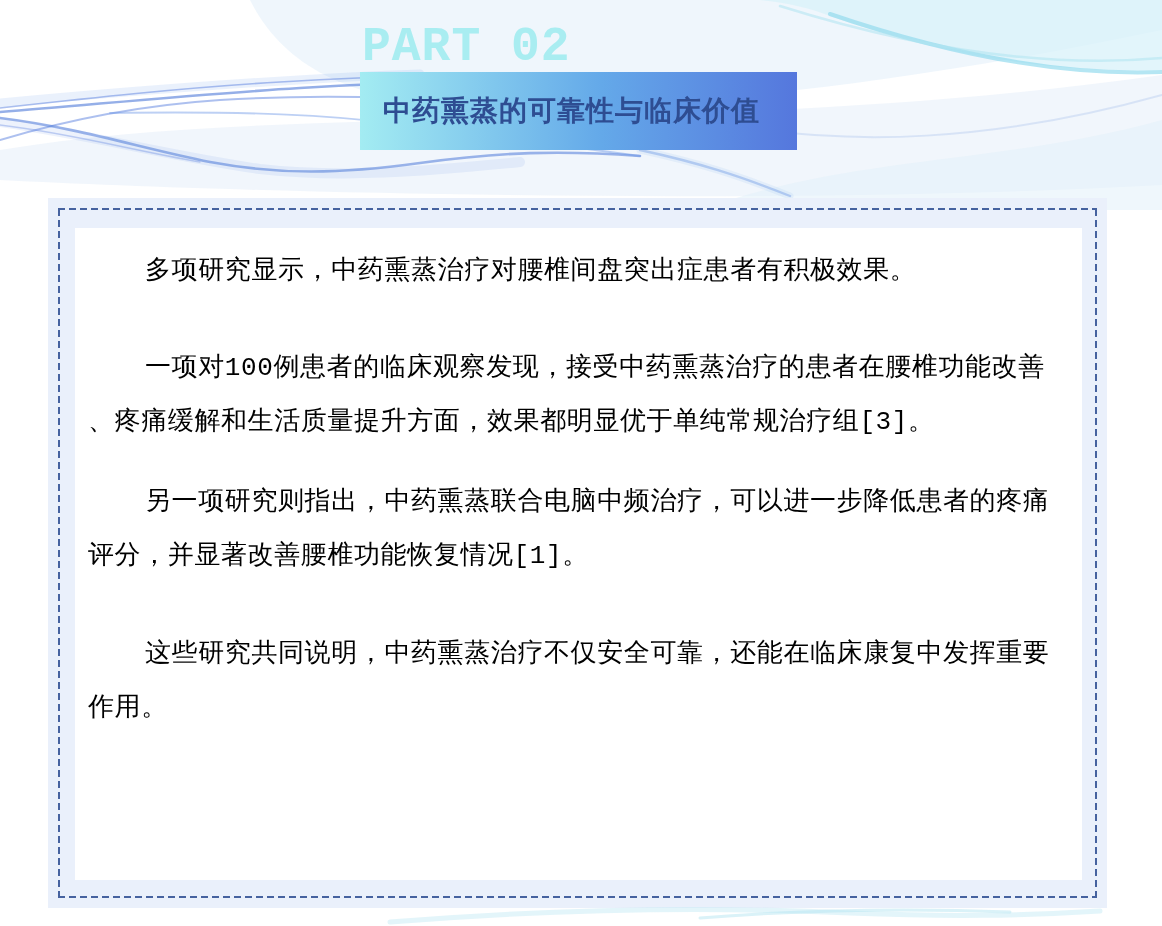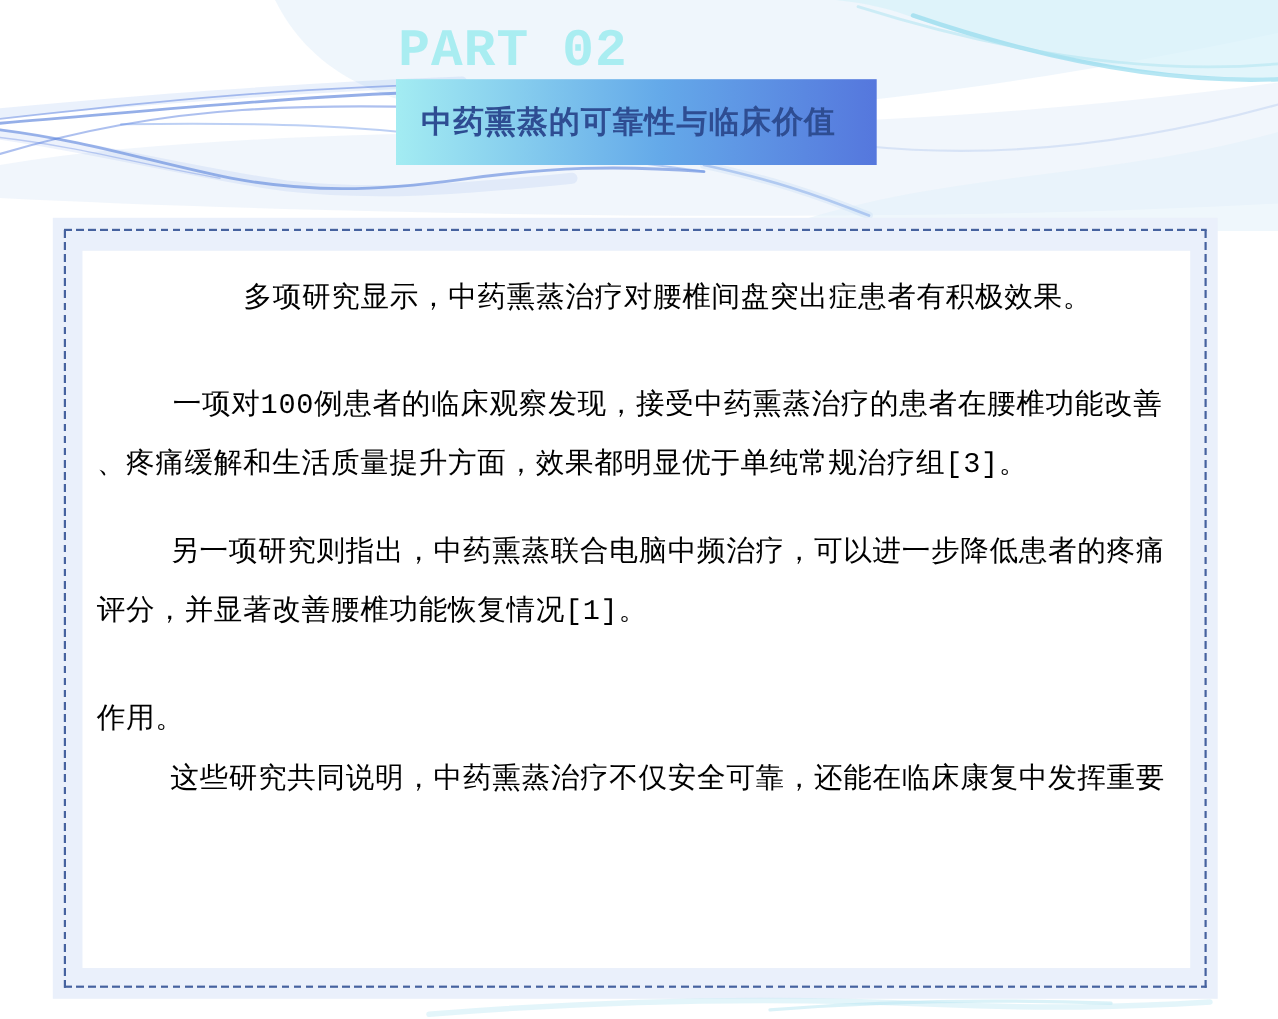--- a/index.html
+++ b/index.html
@@ -46,21 +46,21 @@
     background:#ffffff;
     box-sizing:border-box;
     padding:16px 13px 0 13px;
     color:var(--body_text,#000000);
   }
   .para{margin:0;}
   .para .line{
     font-size:26px;letter-spacing:0.6px;line-height:54px;height:54px;
     white-space:nowrap;
   }
-  .para .line.indent{padding-left:57px;text-align:center;}
+  .para .line.indent{padding-left:57px;}
   .gap-big{margin-bottom:43px;}
   .gap-small{margin-bottom:26px;}
 </style>
 </head>
 <body>
 
 <div class="page">
 
   <svg class="header-art" viewBox="0 0 1162 210" xmlns="http://www.w3.org/2000/svg">
 
@@ -112,22 +112,22 @@
 
       <div class="para gap-small">
         <div class="line indent">另一项研究则指出，中药熏蒸联合电脑中频治疗，可以进一步降低患者的疼痛</div>
         <div class="line">评分，并显著改善腰椎功能恢复情况[1]。</div>
       </div>
 
       <div class="para gap-big" style="margin-bottom:44px;">
       </div>
 
       <div class="para">
+        <div class="line indent">这些研究共同说明，中药熏蒸治疗不仅安全可靠，还能在临床康复中发挥重要</div>
         <div class="line">作用。</div>
-        <div class="line indent">这些研究共同说明，中药熏蒸治疗不仅安全可靠，还能在临床康复中发挥重要</div>
       </div>
 
     </div>
   </div>
 
   <svg class="footer-art" viewBox="0 0 1162 28" xmlns="http://www.w3.org/2000/svg">
     <g fill="none" stroke-linecap="round">
       <path d="M390,24 C540,12 700,8 850,15 C950,19 1020,18 1100,13" stroke="#c7ecf5" stroke-width="5" opacity="0.5"></path>
       <path d="M700,20 C800,12 900,10 1010,14" stroke="#b5e6f2" stroke-width="3" opacity="0.5"></path>
     </g>

